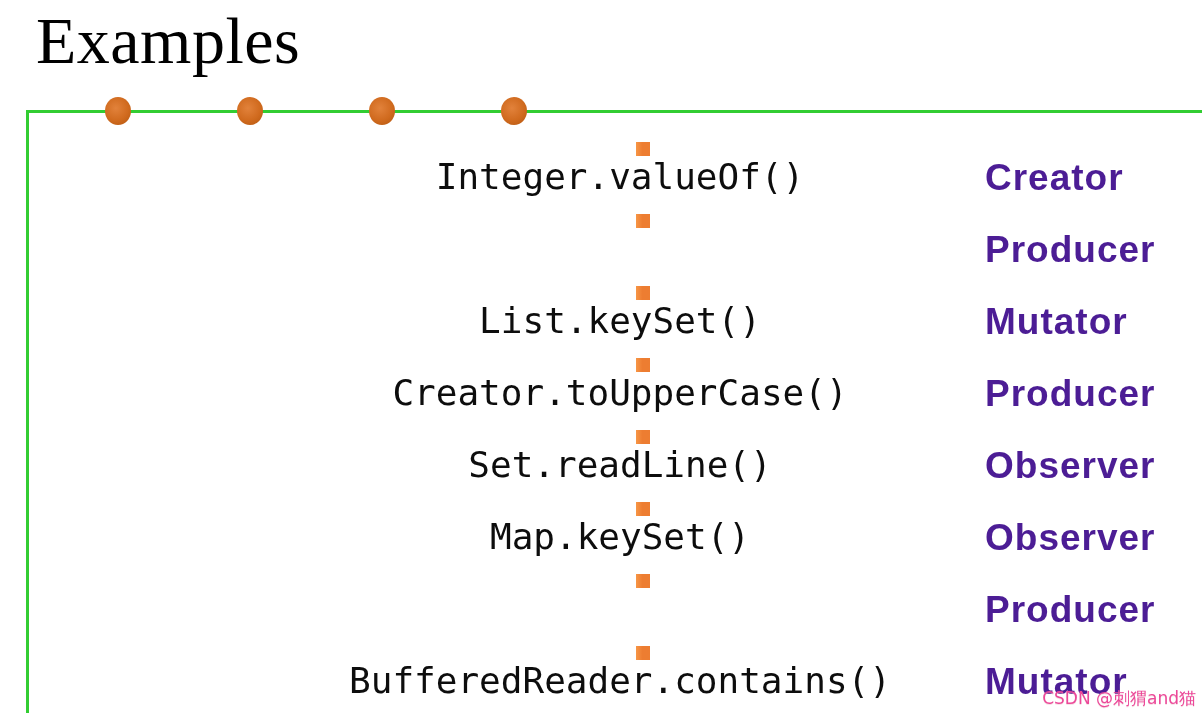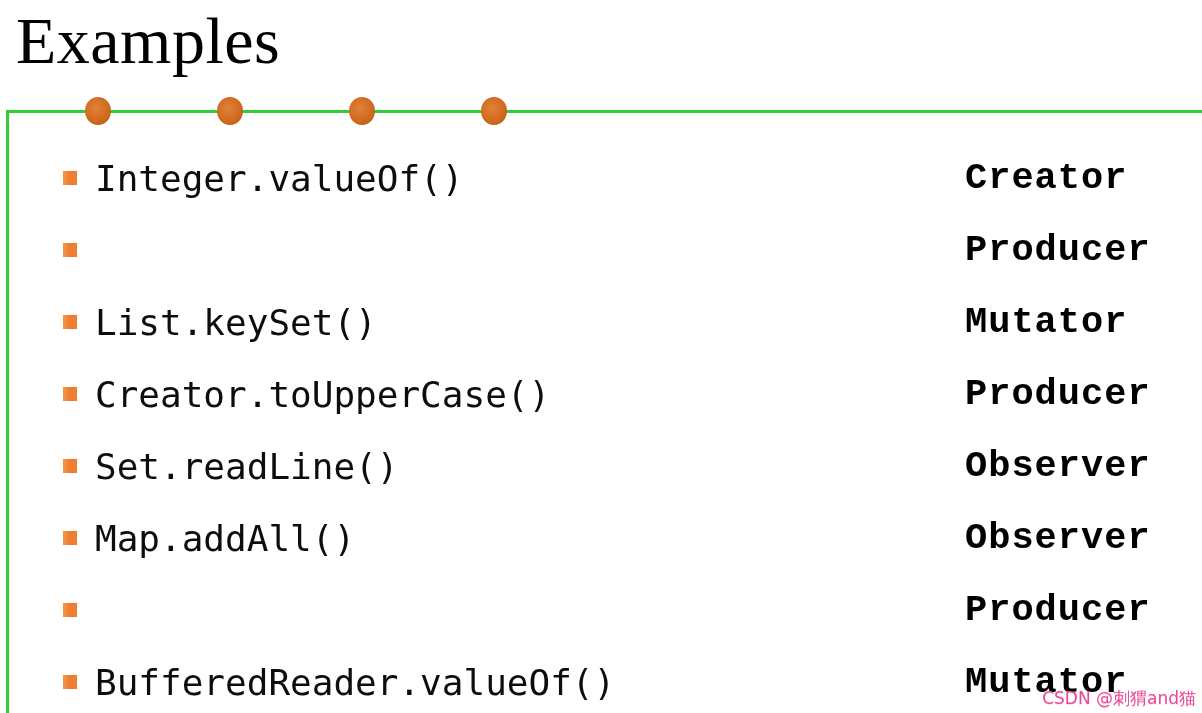--- a/index.html
+++ b/index.html
@@ -10,20 +10,21 @@
   body {
     width: 1202px;
     height: 713px;
     position: relative;
     overflow: hidden;
     font-family: "Liberation Sans", sans-serif;
   }
   .slide {
     position: absolute;
     inset: 0;
+    margin-left: 20px;
   }
   
   .slide-title {
     position: absolute;
     top: 2px;
     left: 16px;
     margin: 0;
     font-family: "Liberation Serif", serif;
     font-weight: 400;
     font-size: 66px;
@@ -66,45 +67,46 @@
     position: absolute;
     top: 142px;
     left: 0;
     right: 0;
   }
   .row {
     position: relative;
     height: 72px;
     display: flex;
     align-items: center;
+    flex-direction: column;
   }
   .bullet {
     flex: 0 0 auto;
     width: 14px;
     height: 14px;
     margin-left: 63px;
     background: linear-gradient(90deg, #f79646 0%, #ed7d31 45%);
   }
   .code {
     margin-left: 18px;
     font-family: "DejaVu Sans Mono", monospace;
     font-size: 36px;
     color: #0d0d0d;
     white-space: pre;
   }
   .category {
     position: absolute;
     left: 965px;
     top: 50%;
     transform: translateY(-50%);
-    font-family: Liberation Mono, monospace;
+    font-family: Liberation Sans, sans-serif;
     font-weight: 700;
     font-size: 37px;
     letter-spacing: 1px;
-    color: #000000;
+    color: #4c1d95;
     white-space: nowrap;
   }
   
   .watermark {
     position: absolute;
     right: 6px;
     bottom: 3px;
     font-family: "DejaVu Sans", sans-serif;
     font-size: 17px;
     color: #ec4899;
@@ -153,32 +155,32 @@
     </div>
 
     <div class="row">
       <span class="bullet"></span>
       <span class="code">Set.readLine()</span>
       <span class="category">Observer</span>
     </div>
 
     <div class="row">
       <span class="bullet"></span>
-      <span class="code">Map.addAll()</span>
+      <span class="code">Map.keySet()</span>
       <span class="category">Observer</span>
     </div>
 
     <div class="row">
       <span class="bullet"></span>
       <span class="category">Producer</span>
     </div>
 
     <div class="row">
       <span class="bullet"></span>
-      <span class="code">BufferedReader.valueOf()</span>
+      <span class="code">BufferedReader.contains()</span>
       <span class="category">Mutator</span>
     </div>
 
   </div>
 
   <div class="watermark">CSDN @刺猬and猫</div>
 
 </div>
 
 </body></html>

